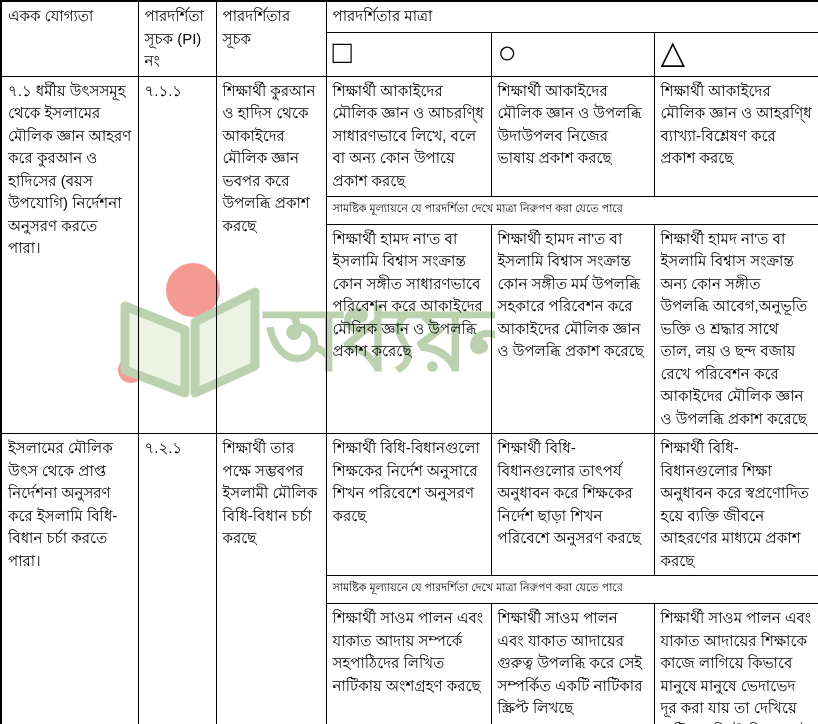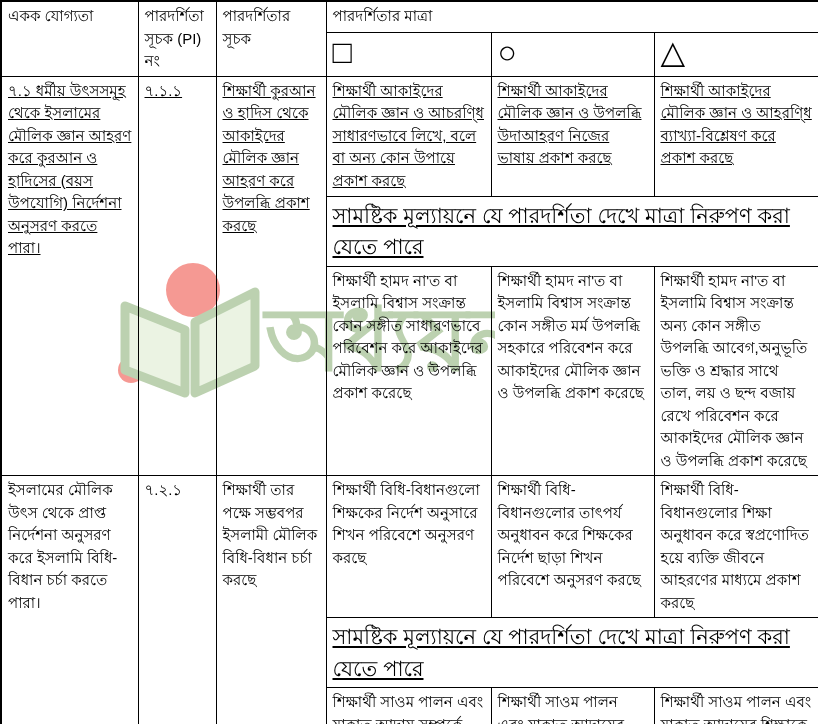--- a/index.html
+++ b/index.html
@@ -48,31 +48,30 @@
   table.rubric { border: 2px solid #000; }
   th.hdr { font-weight: bold; text-align: center; }
   th.hdr-top { vertical-align: top; }
   th.hdr-mid { vertical-align: middle; }
   td.pi-no { text-align: center; padding-top: 6px; margin-left: 48px; }
   .sym { font-size: 32px; line-height: 1; font-weight: normal; display: inline-block; }
   td.note-cell {
     font-weight: bold;
     text-align: center;
     vertical-align: middle;
-    font-size: 21px;
+    font-size: 11px;
     border-top: 2px solid #000;
     border-bottom: 2px solid #000;
     padding: 2px 4px;
     line-height: 1.3;
-    text-decoration: underline;
   }
   td.just { text-align: justify; }
   tr.r-title { height: 30px; }
   tr.r-sym { height: 36px; }
-  tr.r1a { height: 120px; text-decoration: underline; }
+  tr.r1a { height: 120px; }
   tr.r-note { height: 28px; }
   tr.r1c { height: 178px; }
   tr.r2a { height: 132px; }
 </style>
 </head>
 <body>
 
 <div class="page">
 
   <svg class="watermark" viewBox="0 0 380 145" xmlns="http://www.w3.org/2000/svg">
@@ -105,23 +104,23 @@
     </tr>
     <tr class="r-sym">
       <th class="sym-cell"><span class="sym">□</span></th>
       <th class="sym-cell"><span class="sym">○</span></th>
       <th class="sym-cell"><span class="sym">△</span></th>
     </tr>
 
     <tr class="r1a">
       <td rowspan="3">৭.১ ধর্মীয় উৎসসমূহ থেকে  ইসলামের মৌলিক জ্ঞান আহরণ করে কুরআন ও হাদিসের  (বয়স উপযোগি) নির্দেশনা অনুসরণ করতে পারা।</td>
       <td rowspan="3" class="pi-no">৭.১.১</td>
-      <td rowspan="3">শিক্ষার্থী কুরআন ও হাদিস থেকে আকাইদের মৌলিক জ্ঞান আহরণ করে উপলব্ধি প্রকাশ করছে</td>
+      <td rowspan="3">শিক্ষার্থী কুরআন ও হাদিস থেকে আকাইদের মৌলিক জ্ঞান ভবপর করে উপলব্ধি প্রকাশ করছে</td>
       <td>শিক্ষার্থী আকাইদের মৌলিক জ্ঞান ও আচরণ্ধি সাধারণভাবে লিখে, বলে বা অন্য কোন উপায়ে প্রকাশ করছে</td>
-      <td>শিক্ষার্থী আকাইদের মৌলিক জ্ঞান ও উপলব্ধি উদাআহরণ নিজের ভাষায় প্রকাশ করছে</td>
+      <td>শিক্ষার্থী আকাইদের মৌলিক জ্ঞান ও উপলব্ধি উদাউপলব নিজের ভাষায় প্রকাশ করছে</td>
       <td>শিক্ষার্থী আকাইদের মৌলিক জ্ঞান ও আহরণ্ধি ব্যাখ্যা-বিশ্লেষণ করে প্রকাশ করছে</td>
     </tr>
     <tr class="r-note">
       <td class="note-cell" colspan="3">সামষ্টিক মূল্যায়নে  যে পারদর্শিতা দেখে মাত্রা নিরুপণ করা যেতে পারে</td>
     </tr>
     <tr class="r1c">
       <td class="just">শিক্ষার্থী হামদ না'ত বা ইসলামি  বিশ্বাস সংক্রান্ত কোন সঙ্গীত সাধারণভাবে পরিবেশন করে আকাইদের মৌলিক জ্ঞান ও উপলব্ধি প্রকাশ করেছে</td>
       <td class="just">শিক্ষার্থী হামদ না'ত বা ইসলামি বিশ্বাস সংক্রান্ত কোন সঙ্গীত মর্ম উপলব্ধি সহকারে পরিবেশন করে আকাইদের মৌলিক জ্ঞান ও উপলব্ধি প্রকাশ করেছে</td>
       <td class="just">শিক্ষার্থী হামদ না'ত বা ইসলামি বিশ্বাস সংক্রান্ত অন্য কোন সঙ্গীত উপলব্ধি আবেগ,অনুভূতি ভক্তি ও শ্রদ্ধার সাথে তাল, লয় ও ছন্দ বজায় রেখে পরিবেশন করে আকাইদের মৌলিক জ্ঞান ও উপলব্ধি প্রকাশ করেছে</td>
     </tr>

